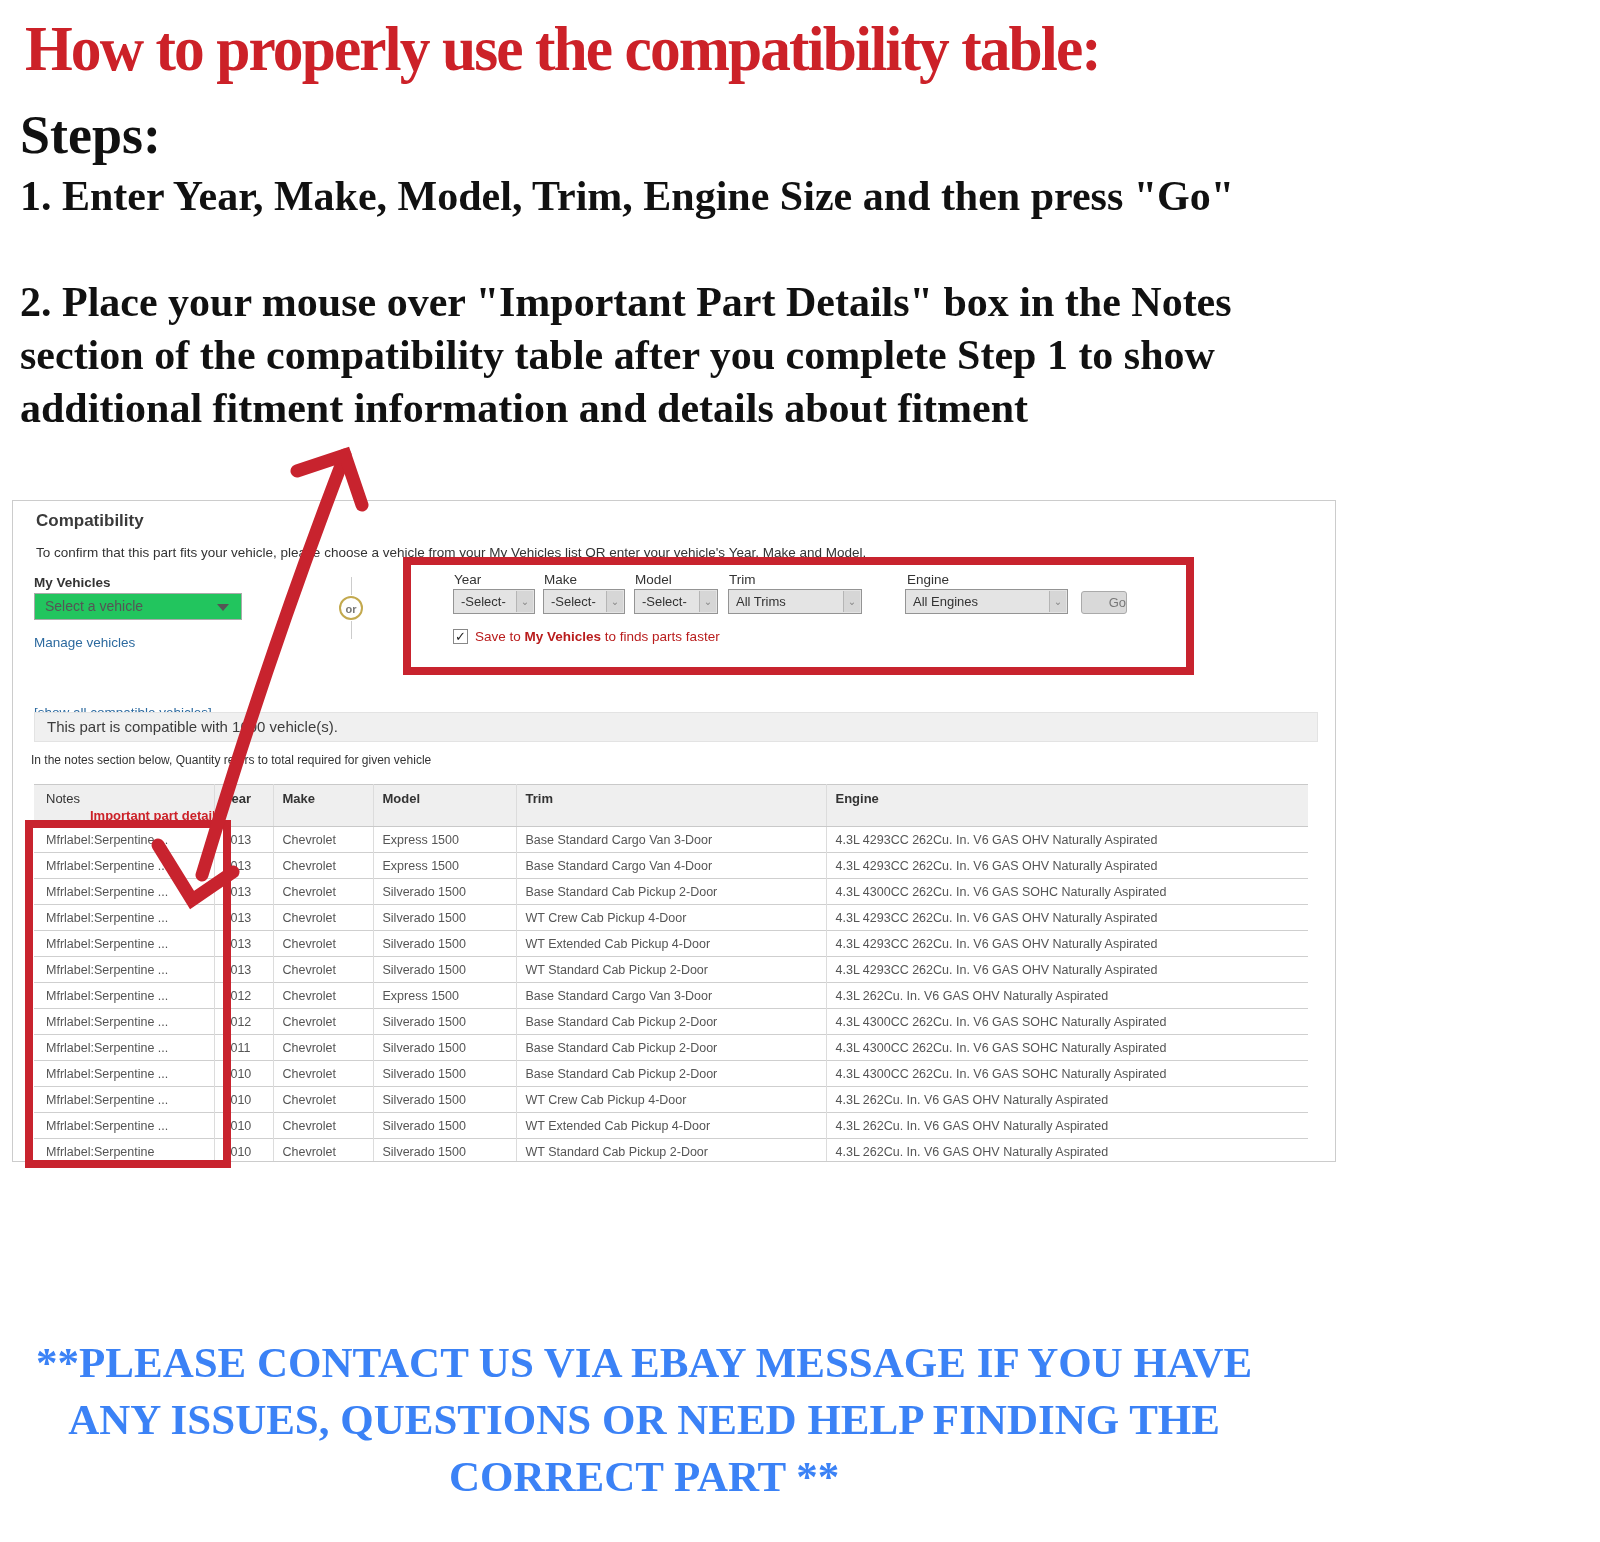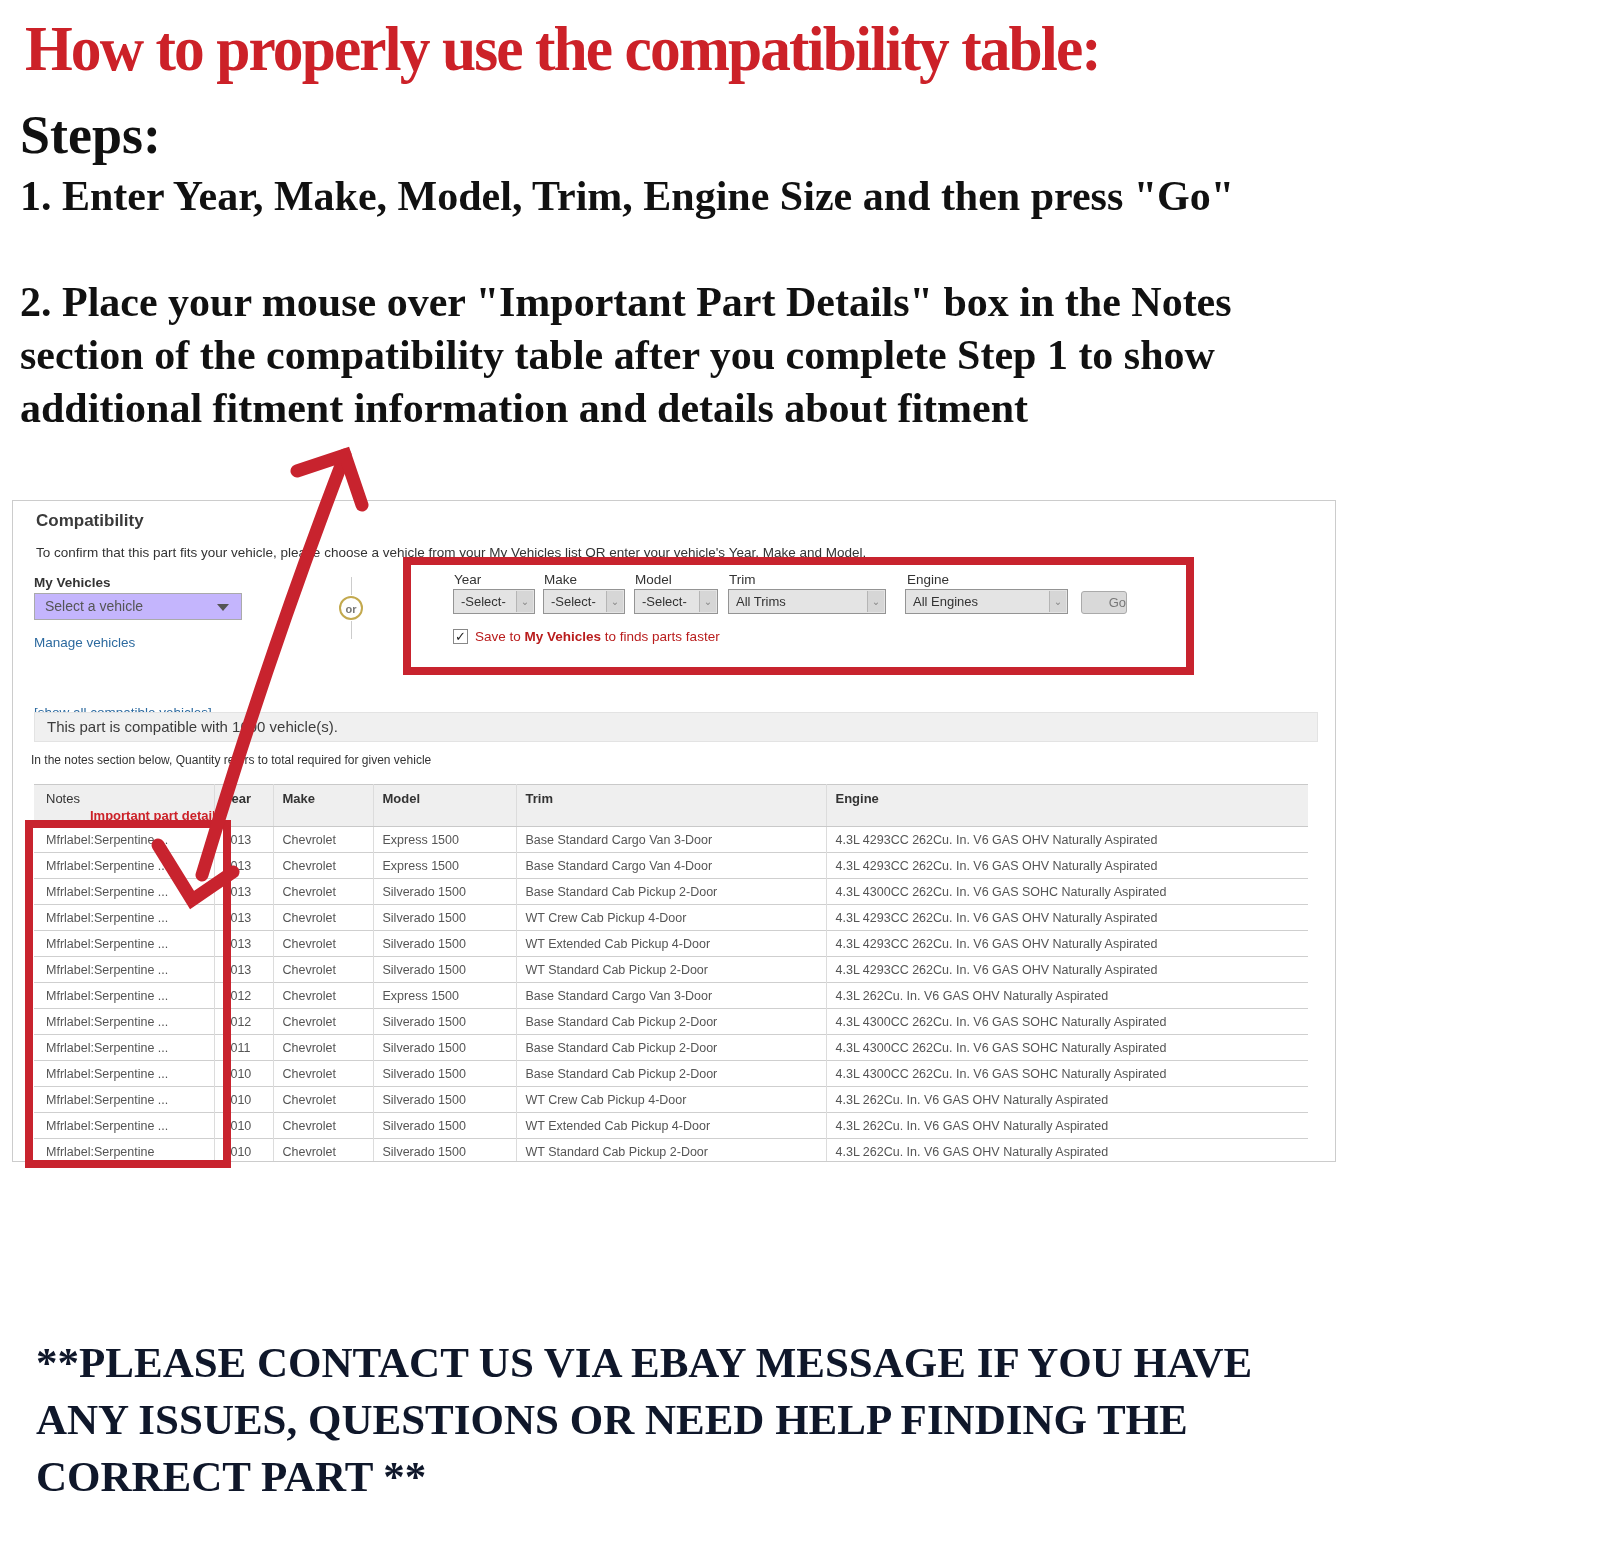--- a/index.html
+++ b/index.html
@@ -6,30 +6,30 @@
   .page{position:relative;width:1600px;height:1542px;background:#fff;overflow:hidden;
         font-family:"Liberation Sans",sans-serif;}
   
   .hd{position:absolute;font-family:"Liberation Serif",serif;font-weight:bold;color:#111;
       white-space:pre-line;transform-origin:left top;}
   .hd-title{left:25px;top:12px;font-size:64px;letter-spacing:-2px;color:#cc2128;transform:scaleX(.96);white-space:nowrap;}
   .hd-steps{left:20px;top:104px;font-size:54px;}
   .hd-step1{left:20px;top:172px;font-size:42px;white-space:nowrap;}
   .hd-step2{left:20px;top:276px;font-size:42px;line-height:53px;}
   .hd-note{left:33px;top:1166px;font-size:42px;line-height:55px;}
-  .hd-contact{left:36px;top:1334px;font-size:43px;line-height:57px;color:#0f172a;}
+  .hd-contact{left:36px;top:1334px;font-size:43px;line-height:57px;color:#3b82f6;text-align:center;}
   
   .panel{position:absolute;left:12px;top:500px;width:1322px;height:660px;background:#fff;
          border:1px solid #ccc;overflow:hidden;font-family:"Liberation Sans",sans-serif;}
   .panel *{box-sizing:border-box;}
   .w-title{position:absolute;left:23px;top:10px;font-size:17px;font-weight:bold;color:#3a3a3a;}
   .w-desc{position:absolute;left:23px;top:44px;font-size:13.5px;color:#333;}
   .mv-label{position:absolute;left:21px;top:74px;font-size:13.5px;font-weight:bold;color:#333;}
   .sel-white{position:absolute;left:21px;top:92px;width:208px;height:27px;border:1px solid #aaa;
-             background:#c4b5fd;font-size:14px;color:#555;line-height:25px;padding-left:10px;cursor:pointer;}
+             background:#22c55e;font-size:14px;color:#555;line-height:25px;padding-left:10px;cursor:pointer;}
   .tri-down{position:absolute;right:12px;top:10px;width:0;height:0;
             border-left:6px solid transparent;border-right:6px solid transparent;border-top:7px solid #555;}
   .link{position:absolute;font-size:13.5px;color:#2d6a9f;cursor:pointer;}
   .lnk-manage{left:21px;top:134px;}
   .lnk-showall{left:21px;top:172px;margin-top:32px;}
   .or-line{position:absolute;width:1px;background:#ccc;left:338px;}
   .or-line.top{top:76px;height:18px;}
   .or-line.bot{top:120px;height:18px;}
   .or-circle{position:absolute;left:326px;top:95px;width:24px;height:24px;border-radius:50%;
              border:2px solid #c3a94e;background:#fff;font-size:11px;font-weight:bold;color:#777;
@@ -107,21 +107,21 @@
 
     <div class="sel-gray" style="left:440px;width:82px">
       <span>-Select-</span>
       <span class="arr">⌄</span></div>
     <div class="sel-gray" style="left:530px;width:82px">
       <span>-Select-</span>
       <span class="arr">⌄</span></div>
     <div class="sel-gray" style="left:621px;width:84px">
       <span>-Select-</span>
       <span class="arr">⌄</span></div>
-    <div class="sel-gray" style="left:715px;width:158px">
+    <div class="sel-gray" style="left:715px;width:134px">
       <span>All Trims</span>
       <span class="arr">⌄</span></div>
     <div class="sel-gray" style="left:892px;width:163px">
       <span>All Engines</span>
       <span class="arr">⌄</span></div>
 
     <div class="go-btn">Go</div>
 
     <div class="chk" id="save-chk">✓</div>
     <div class="chk-label"><span>Save to </span><b>My Vehicles</b><span> to finds parts faster</span></div>

